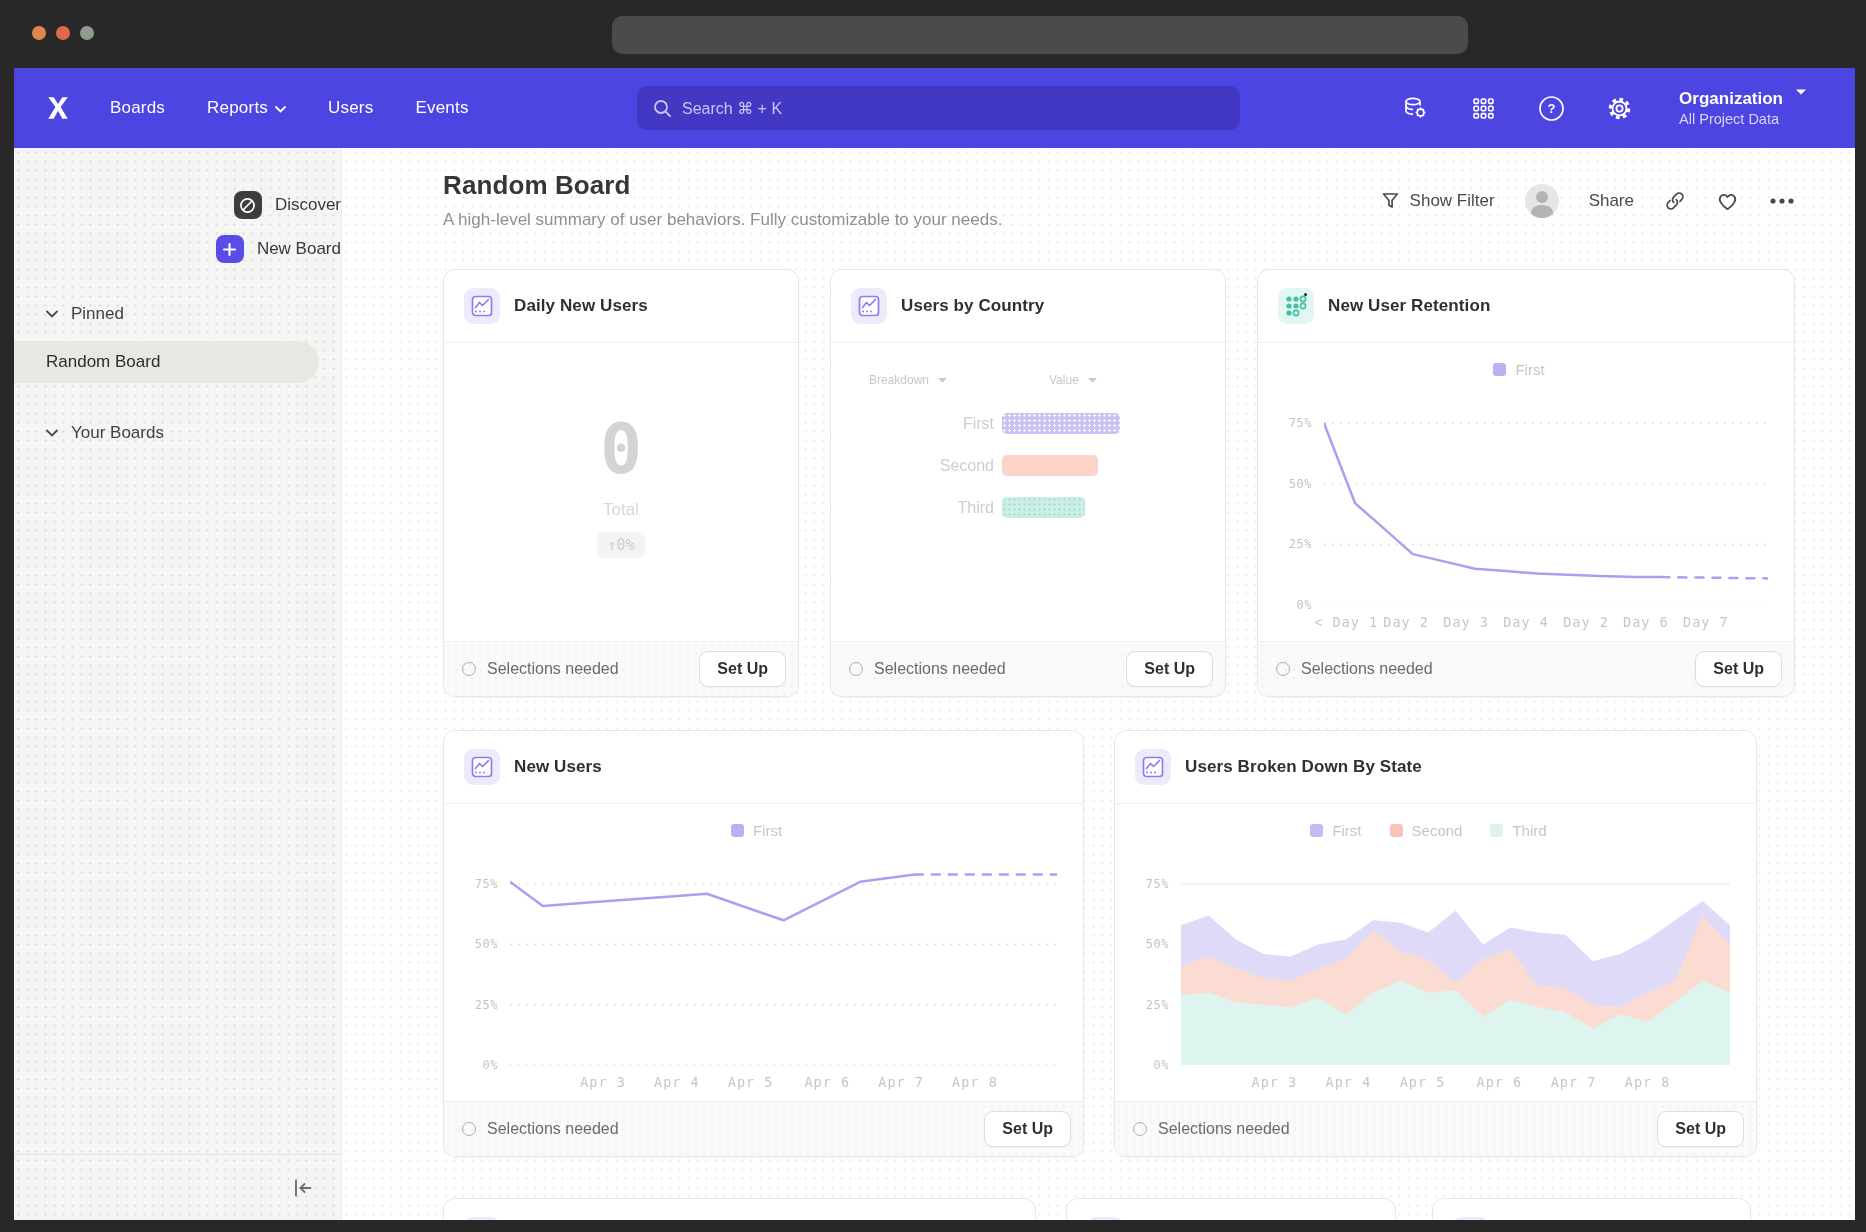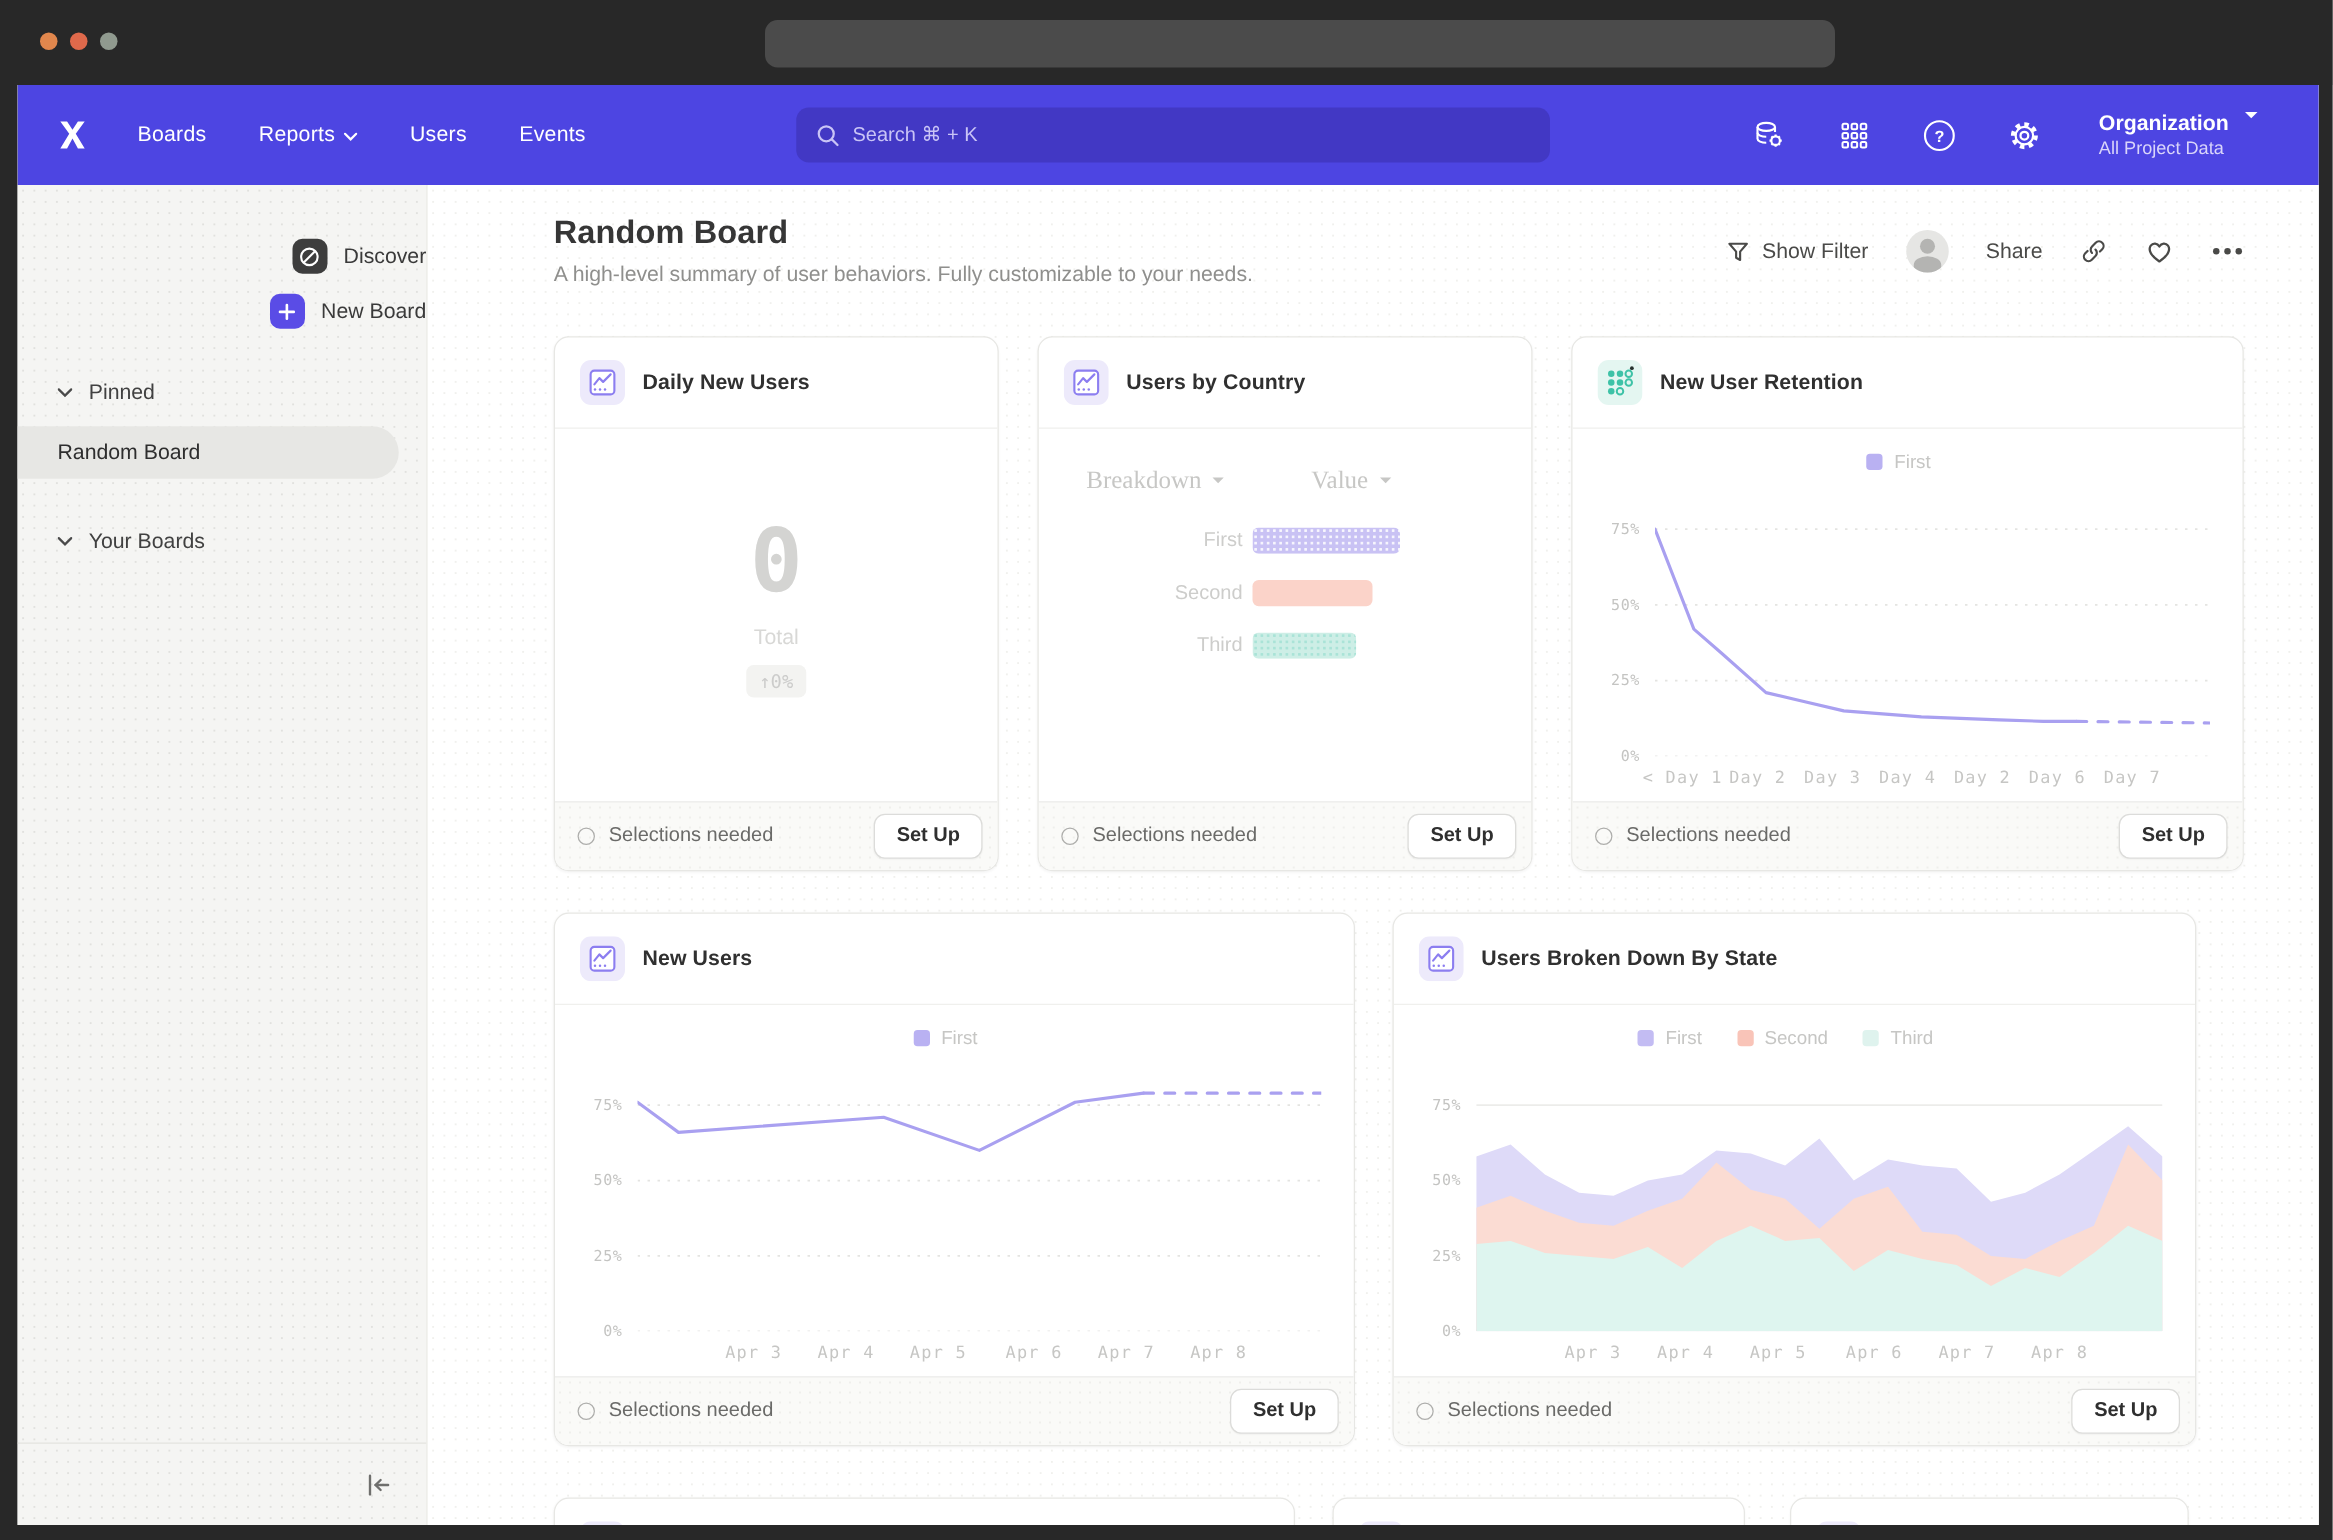--- a/index.html
+++ b/index.html
@@ -50,21 +50,21 @@
   .collapse-btn { cursor:pointer; display:flex; }
 
   .main { flex:1; background-color:#ffffff;
           background-image:radial-gradient(#f0f0ed 1px, transparent 1.05px); background-size:9px 9px; }
 
   
   .board-header { display:flex; justify-content:space-between; align-items:flex-start; padding:22px 98px 0 101px; }
   .bh-title { font-size:26px; font-weight:700; color:#363636; letter-spacing:.1px; }
   .bh-sub { margin-top:9px; font-size:17px; color:#8f8f8d; }
   .bh-actions { display:flex; align-items:center; gap:30px; margin-top:14px; }
-  .action { display:flex; align-items:center; gap:10px; color:#4a4a48; font-size:17px; font-weight:500; cursor:pointer; }
+  .action { display:flex; gap:10px; color:#4a4a48; font-size:17px; font-weight:500; cursor:pointer; }
   .avatar { width:34px; height:34px; border-radius:50%; background:#e6e6e4; position:relative; overflow:hidden; cursor:pointer; }
   .avatar .head { position:absolute; left:11px; top:7px; width:12px; height:12px; border-radius:50%; background:#b4b4b2; }
   .avatar .body { position:absolute; left:6px; top:21px; width:22px; height:14px; border-radius:50% 50% 0 0; background:#b4b4b2; }
 
   
   .canvas { padding:39px 98px 0 101px; }
   .row { display:flex; }
   .card { background:#ffffff; border:1px solid #e7e7e4; border-radius:12px; box-shadow:0 1px 2px rgba(0,0,0,.04);
           display:flex; flex-direction:column; overflow:hidden; }
   .card-head { display:flex; align-items:center; gap:14px; padding:18px 20px; }
@@ -81,21 +81,21 @@
 
   
   .number-body { display:flex; flex-direction:column; align-items:center; justify-content:center; padding-bottom:12px; }
   .big-number { font-size:70px; font-weight:700; color:#d4d4d2; line-height:1; font-family:"DejaVu Sans Mono",monospace; }
   .metric-label { margin-top:16px; font-size:17px; color:#d8d8d6; }
   .metric-delta { margin-top:12px; font-size:15px; color:#cccccb; background:#f3f3f1; border-radius:6px; padding:4px 10px;
                   font-family:"DejaVu Sans Mono",monospace; }
 
   
   .country-head { display:flex; align-items:center; padding:30px 0 0 38px; }
-  .dropdown { display:flex; align-items:center; gap:8px; font-size:20px; color:#c7c7c5; cursor:pointer;font-family:Liberation Serif, serif; }
+  .dropdown { display:flex; align-items:center; gap:8px; font-size:12px; color:#c7c7c5; cursor:pointer; }
   .dd-breakdown { width:180px; }
   .country-rows { margin-top:26px; display:flex; flex-direction:column; gap:21px; }
   .country-row { display:flex; align-items:center; padding-left:38px; }
   .country-row .clabel { width:125px; margin-right:8px; text-align:right; font-size:16px; color:#cdcdcb; }
   .cbar { height:21px; border-radius:5px; }
   .cbar.tex-purple { background-image:radial-gradient(rgba(255,255,255,.85) 1px, transparent 1.1px); background-size:5px 5px; }
   .cbar.tex-teal { background-image:radial-gradient(#a9e3d7 1px, transparent 1.1px); background-size:5px 5px; }
 
   
   .chart-body { display:flex; flex-direction:column; height:100%; padding:8px 26px 0 12px; }

